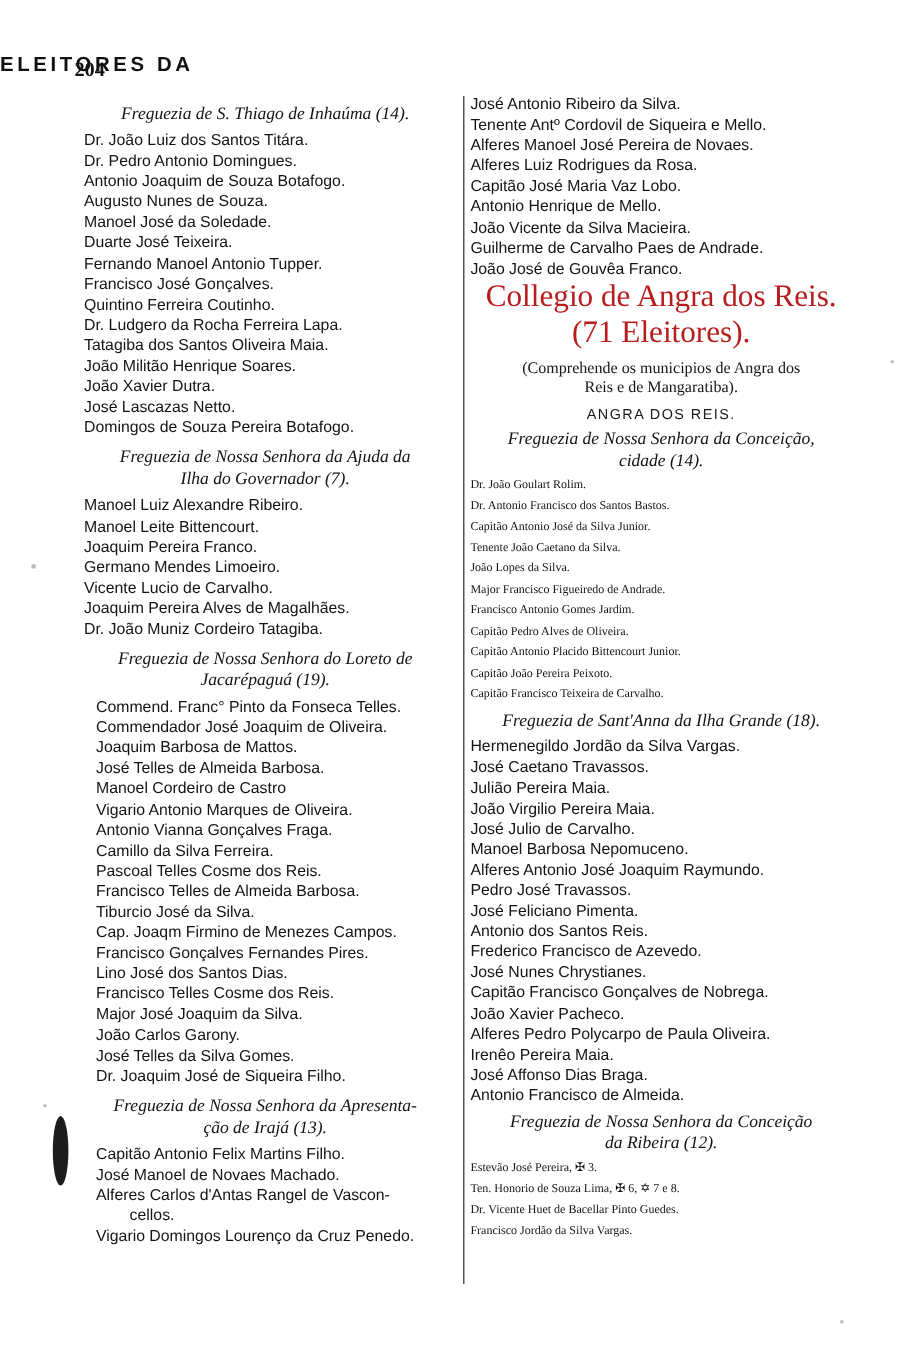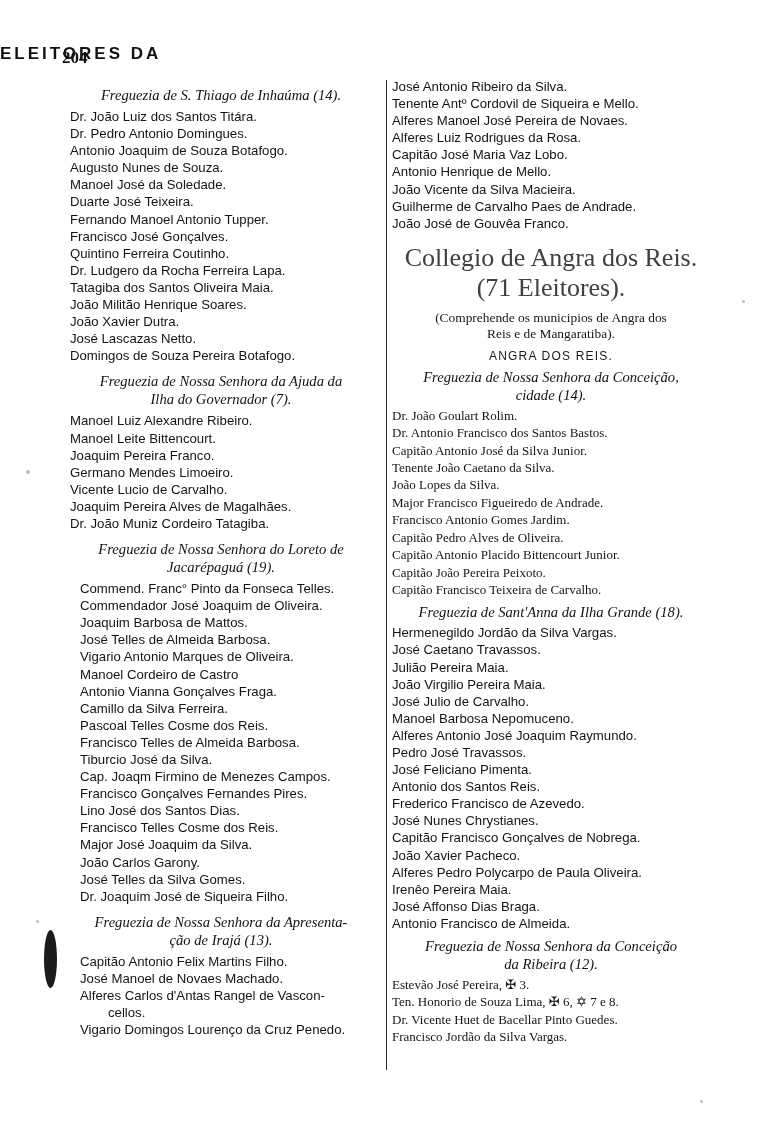--- a/index.html
+++ b/index.html
@@ -69,21 +69,21 @@
     font-size: 13.2px;
     line-height: 17.1px;
     color: #141414;
     white-space: nowrap;
     overflow: visible;
   }
   .entry.indent1 { padding-left: 8px; }
   .entry.indent2 { padding-left: 18px; }
   .entry.serif {
     font-family: "Liberation Serif", serif;
-    font-size: 13px;
+    font-size: 10px;
     line-height: 17.4px;
   }
   .heading {
     font-family: "Liberation Serif", serif;
     font-style: italic;
     font-size: 14.6px;
     line-height: 18px;
     text-align: center;
     color: #121212;
     margin-top: 8px;
@@ -91,22 +91,21 @@
     white-space: nowrap;
   }
   .heading.tight { margin-top: 5px; margin-bottom: 3px; }
   .heading.twoline { white-space: normal; }
   .heading-line2 { display: block; text-align: center; }
   .big-title {
     font-family: "Liberation Serif", serif;
     font-size: 26px;
     line-height: 30px;
     text-align: center;
-    margin-top: 11px;
-    color: #404040;
+    color: #b91c1c;
   }
   .big-title .l2 {
     display: block;
   }
   .note {
     font-family: "Liberation Serif", serif;
     font-size: 13.4px;
     line-height: 16px;
     text-align: center;
     margin-top: 7px;
@@ -188,22 +187,22 @@
       <div class="heading twoline">
         <span>Freguezia de Nossa Senhora do Loreto de</span>
         <span class="heading-line2">Jacarépaguá (19).</span>
       </div>
 
       <div>
         <div class="entry indent2">Commend. Franc° Pinto da Fonseca Telles.</div>
         <div class="entry indent2">Commendador José Joaquim de Oliveira.</div>
         <div class="entry indent2">Joaquim Barbosa de Mattos.</div>
         <div class="entry indent2">José Telles de Almeida Barbosa.</div>
+        <div class="entry indent2">Manoel Cordeiro de Castro</div>
         <div class="entry indent2">Vigario Antonio Marques de Oliveira.</div>
-        <div class="entry indent2">Manoel Cordeiro de Castro</div>
         <div class="entry indent2">Antonio Vianna Gonçalves Fraga.</div>
         <div class="entry indent2">Camillo da Silva Ferreira.</div>
         <div class="entry indent2">Pascoal Telles Cosme dos Reis.</div>
         <div class="entry indent2">Francisco Telles de Almeida Barbosa.</div>
         <div class="entry indent2">Tiburcio José da Silva.</div>
         <div class="entry indent2">Cap. Joaqm Firmino de Menezes Campos.</div>
         <div class="entry indent2">Francisco Gonçalves Fernandes Pires.</div>
         <div class="entry indent2">Lino José dos Santos Dias.</div>
         <div class="entry indent2">Francisco Telles Cosme dos Reis.</div>
         <div class="entry indent2">Major José Joaquim da Silva.</div>

